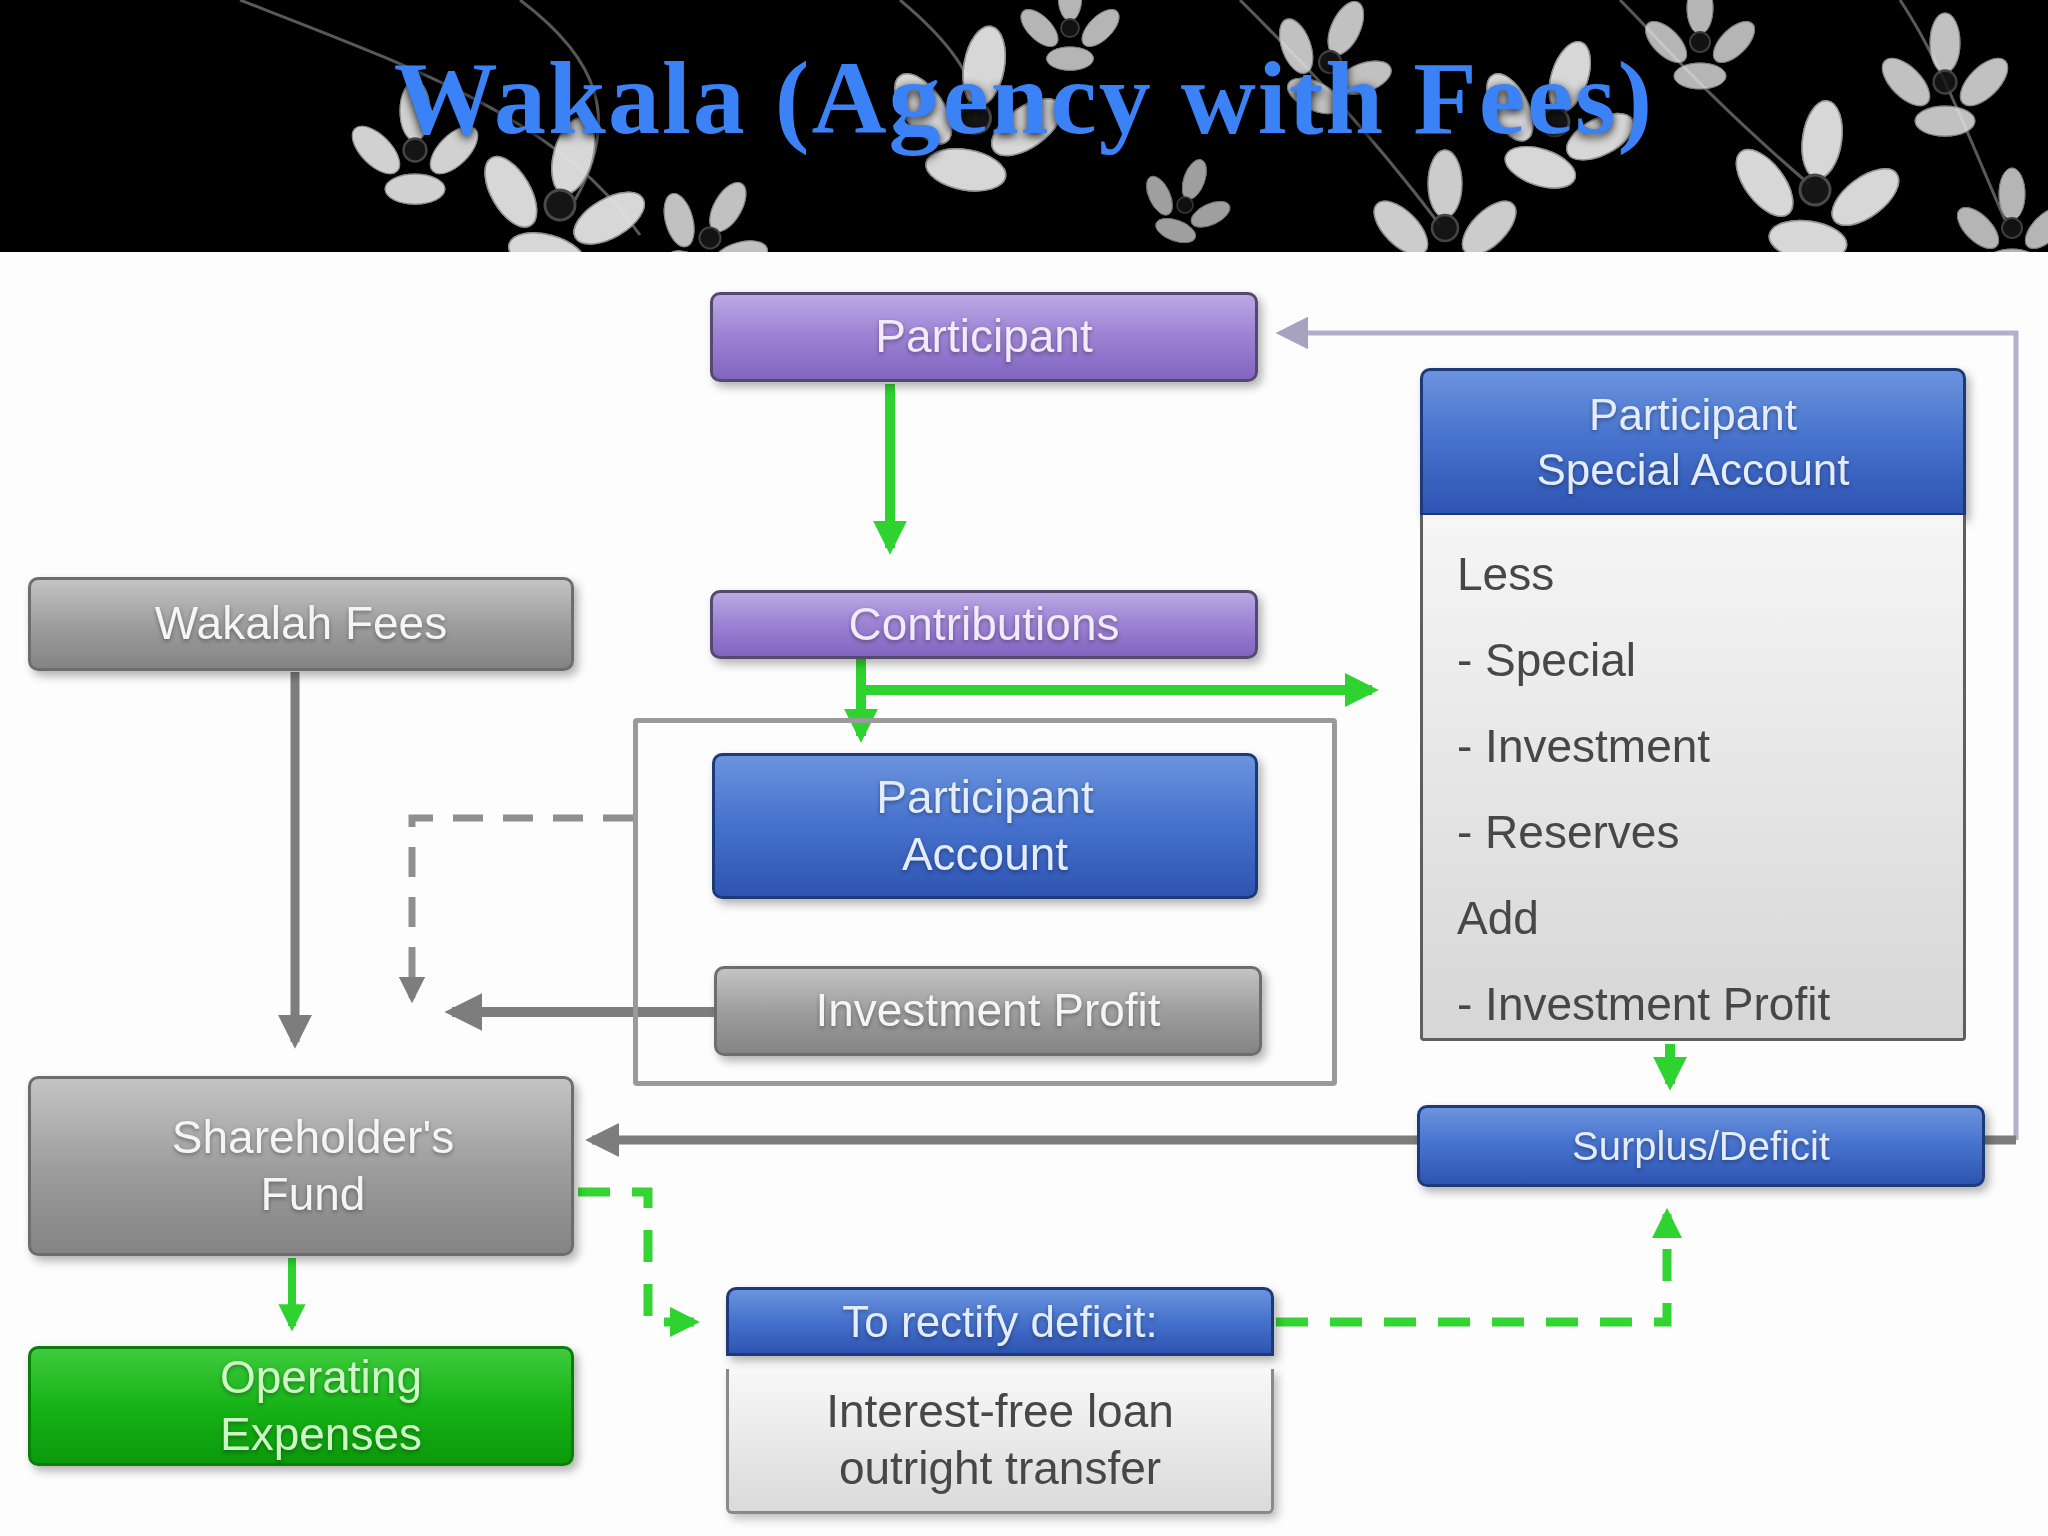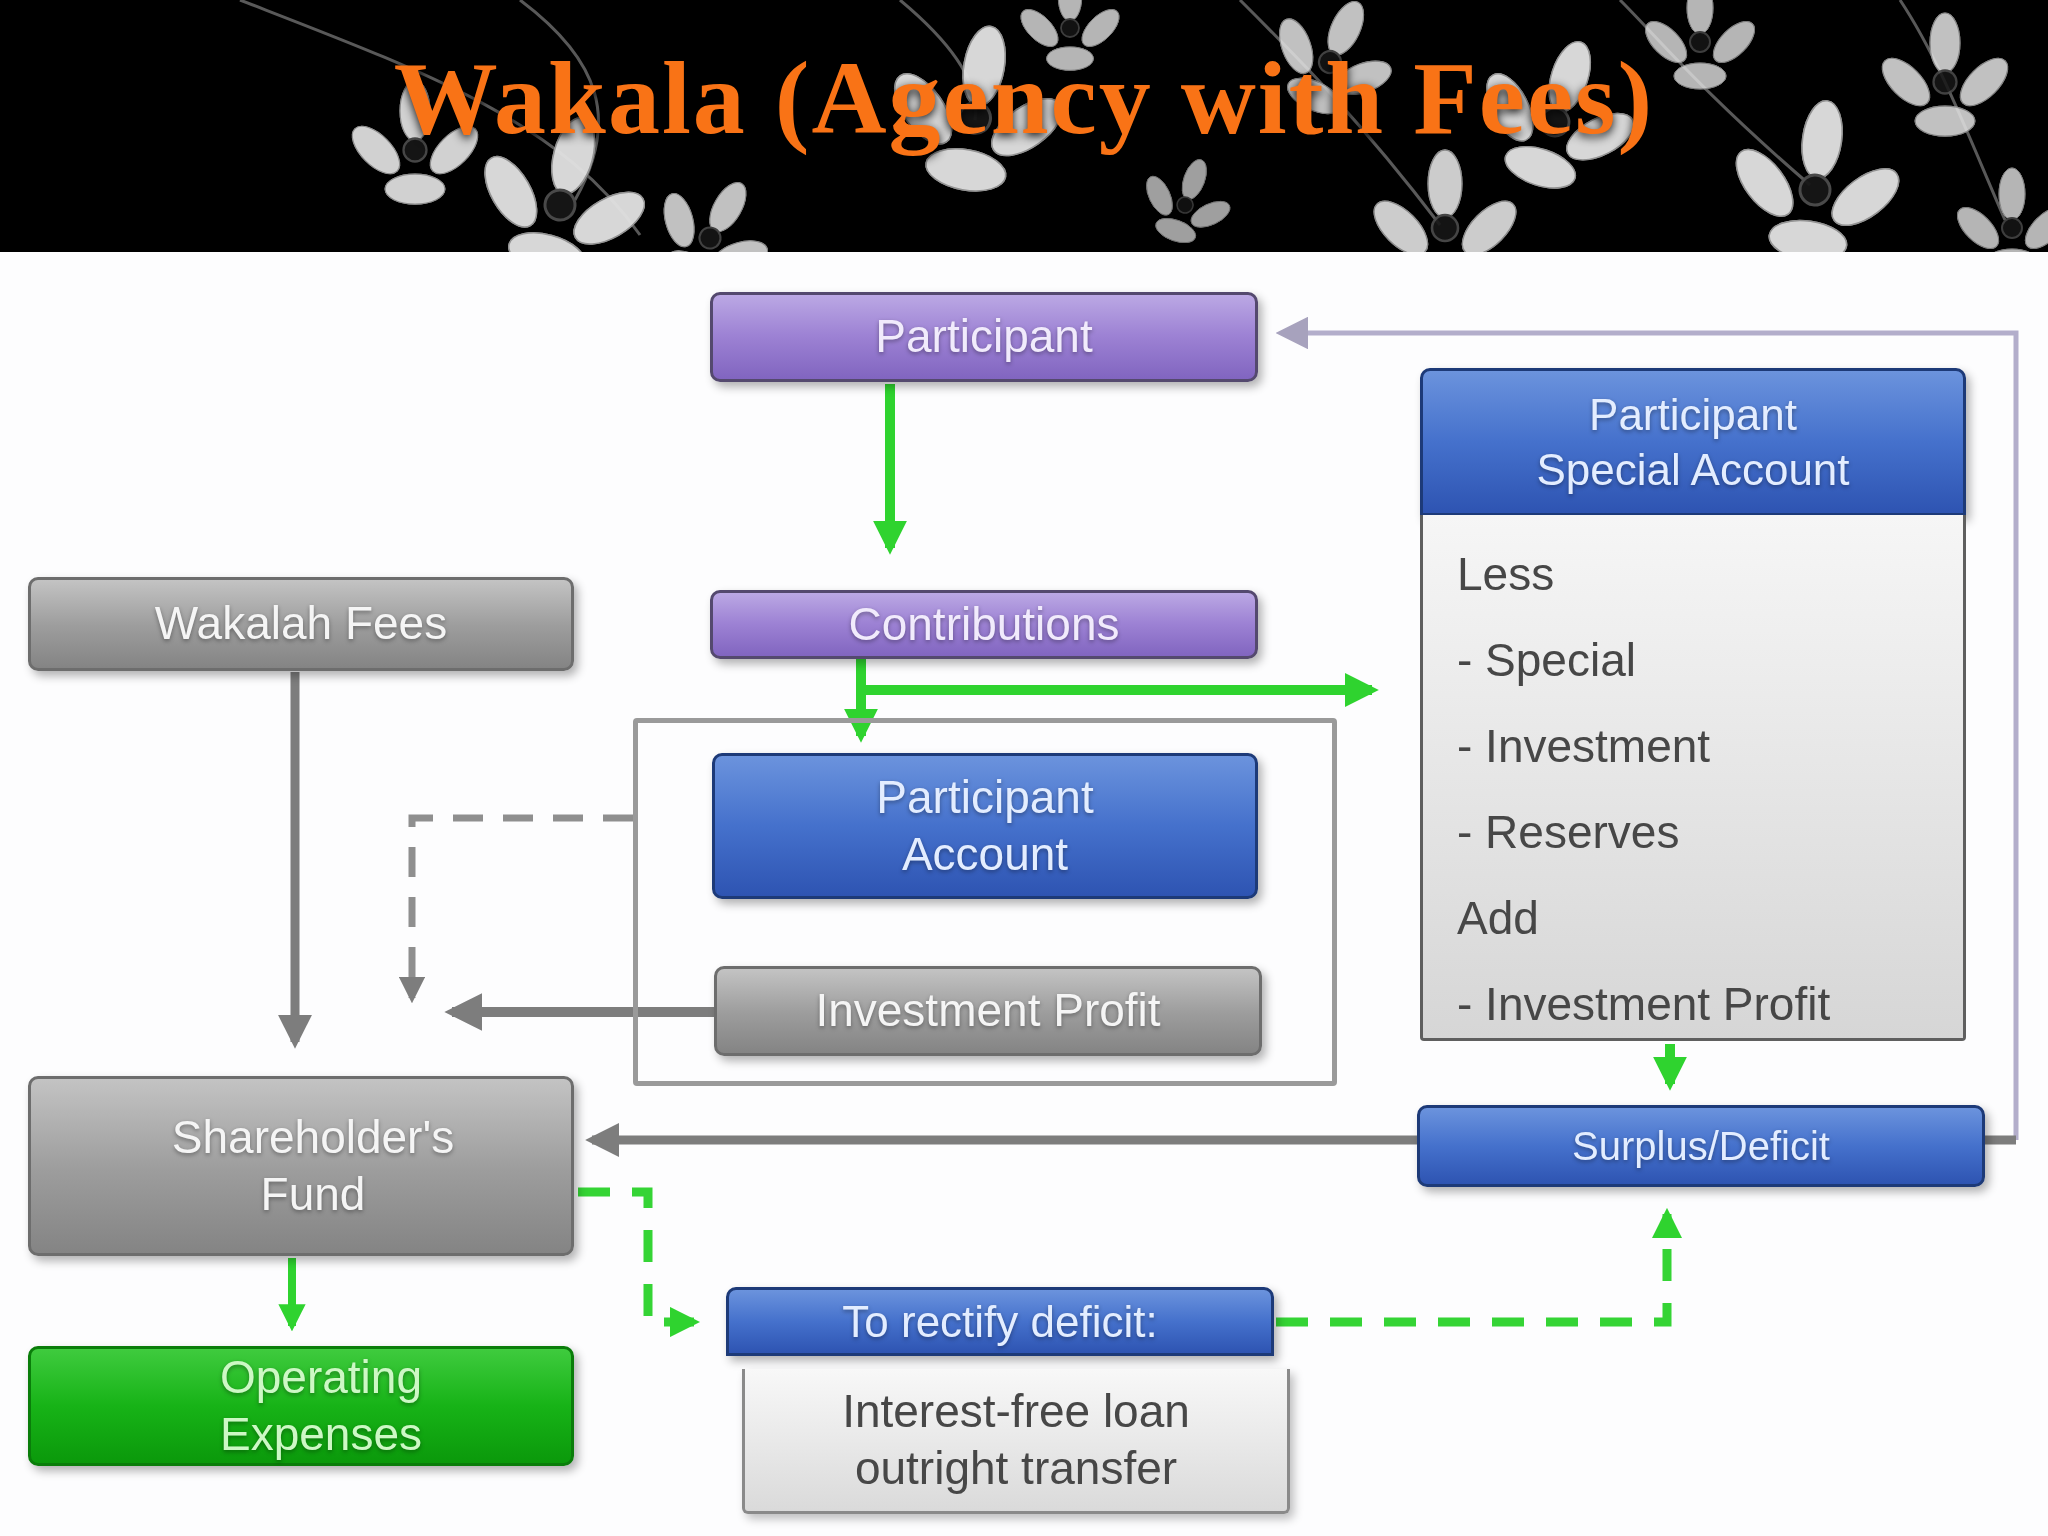--- a/index.html
+++ b/index.html
@@ -6,38 +6,38 @@
   .stage{
     position:relative;width:2048px;height:1536px;overflow:hidden;
     background:#fdfdfe;font-family:"Liberation Sans",sans-serif;
   }
   
   .banner{position:absolute;left:0;top:0;width:2048px;height:252px;background:#000;z-index:3;}
   .banner svg{position:absolute;left:0;top:0;}
   .title{
     position:absolute;left:0;top:38px;width:100%;text-align:center;
     font-family:"Liberation Serif",serif;font-weight:bold;font-size:104px;
-    color:#f97316;letter-spacing:2px;text-shadow:0 3px 10px rgba(0,0,0,.9);
+    color:#3b82f6;letter-spacing:2px;text-shadow:0 3px 10px rgba(0,0,0,.9);
   }
   
   .wires{position:absolute;left:0;top:0;z-index:1;}
   
   .box{
     position:absolute;box-sizing:border-box;border-radius:10px;
     display:flex;align-items:center;justify-content:center;text-align:center;
     font-size:46px;line-height:1.25;white-space:pre-line;
     box-shadow:4px 5px 10px rgba(0,0,0,.30);z-index:2;
     text-shadow:0 2px 4px rgba(0,0,0,.35);
   }
   .purple{background:linear-gradient(#bba8e4,#9d82d4 48%,#8165c0);border:3px solid #54496e;color:#f1ebfc;}
   .blue{background:linear-gradient(#6b93dd,#4571cc 50%,#2e54b2);border:3px solid #1d3a78;color:#e3edff;}
   .grayb{background:linear-gradient(#c3c3c3,#9d9d9d 52%,#848484);border:3px solid #6d6d6d;color:#f5f5f5;}
   .greenb{background:linear-gradient(#3fcb3e,#17b317 50%,#0b990b);border:3px solid #0a7d0a;color:#cdf8c5;}
   .panel{background:linear-gradient(#f8f8f8,#dadada);border:3px solid #8a8a8a;color:#474747;
-         text-shadow:none;box-shadow:4px 5px 10px rgba(0,0,0,.25);margin-left:16px;}
+         text-shadow:none;box-shadow:4px 5px 10px rgba(0,0,0,.25);}
   .container-outline{
     position:absolute;box-sizing:border-box;border:5px solid #9a9a9a;border-radius:4px;
     background:transparent;z-index:1;
   }
   .psa-header{border-radius:10px 10px 0 0;}
   .psa-body{position:absolute;box-sizing:border-box;z-index:2;border-radius:0 0 4px 4px;
     background:linear-gradient(#f6f6f6,#d6d6d6);border:3px solid #5f5f5f;border-top:none;
     padding:16px 0 4px 34px;font-size:46px;color:#474747;text-align:left;}
   .psa-item{line-height:86px;}
   .rect-header{border-radius:10px 10px 0 0;font-size:44px;}

